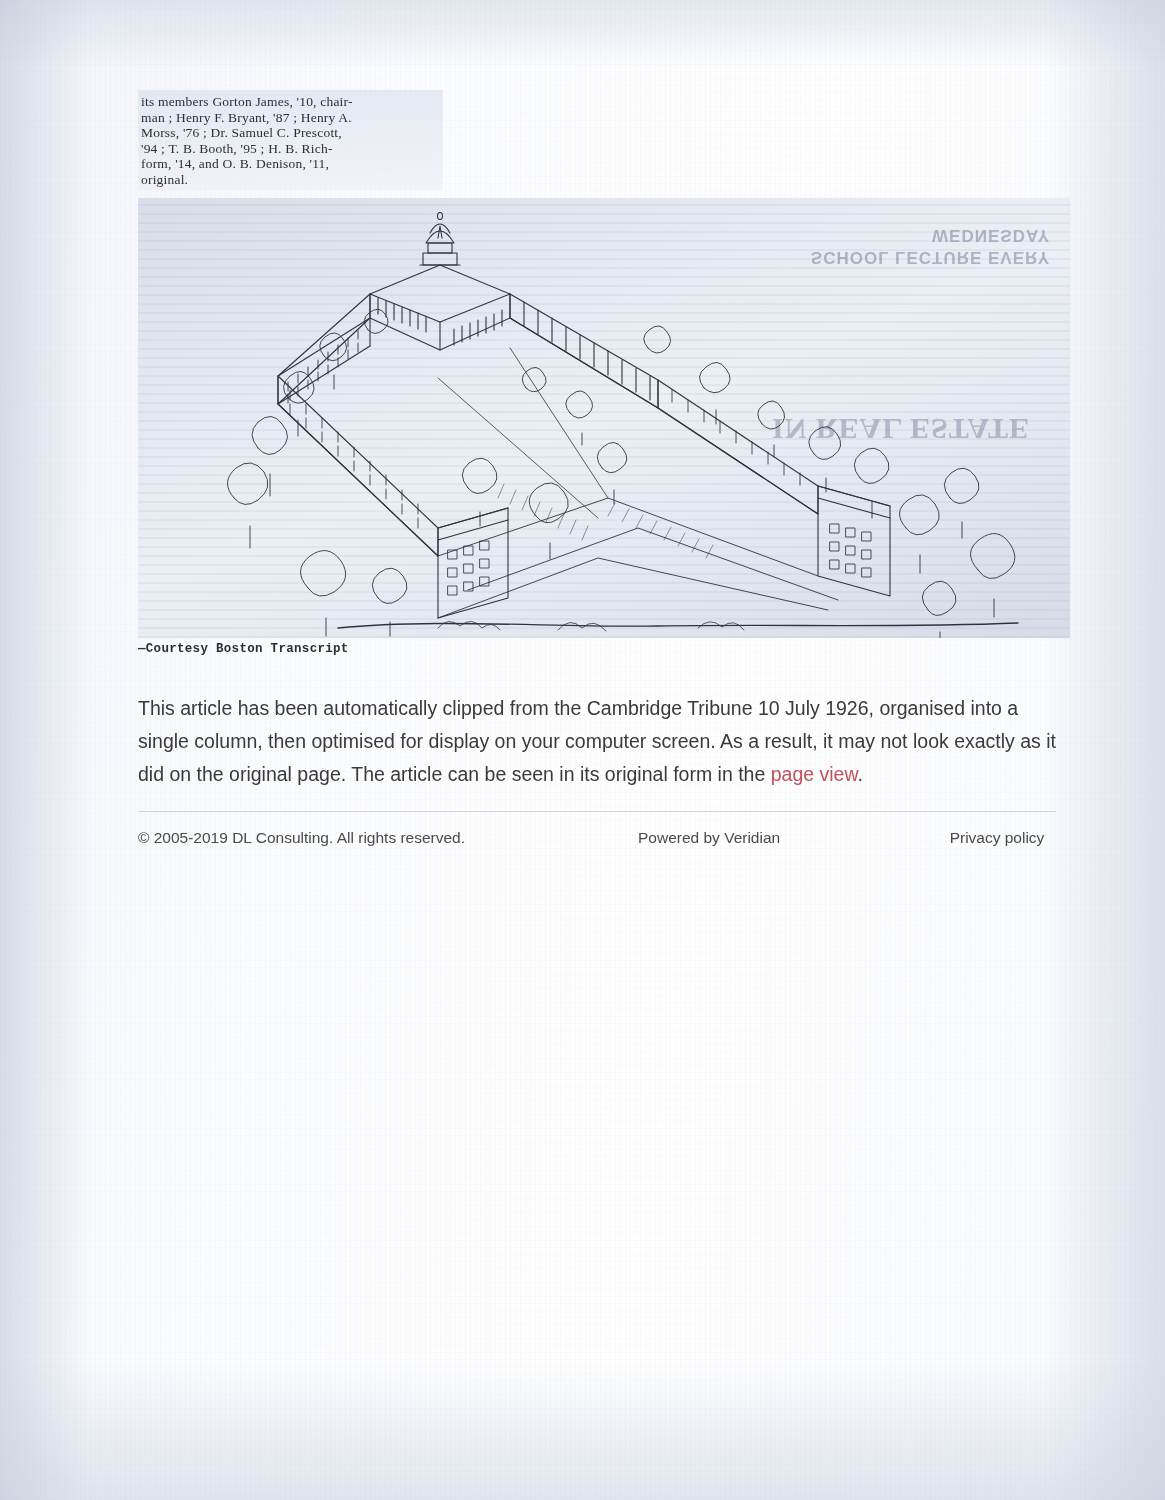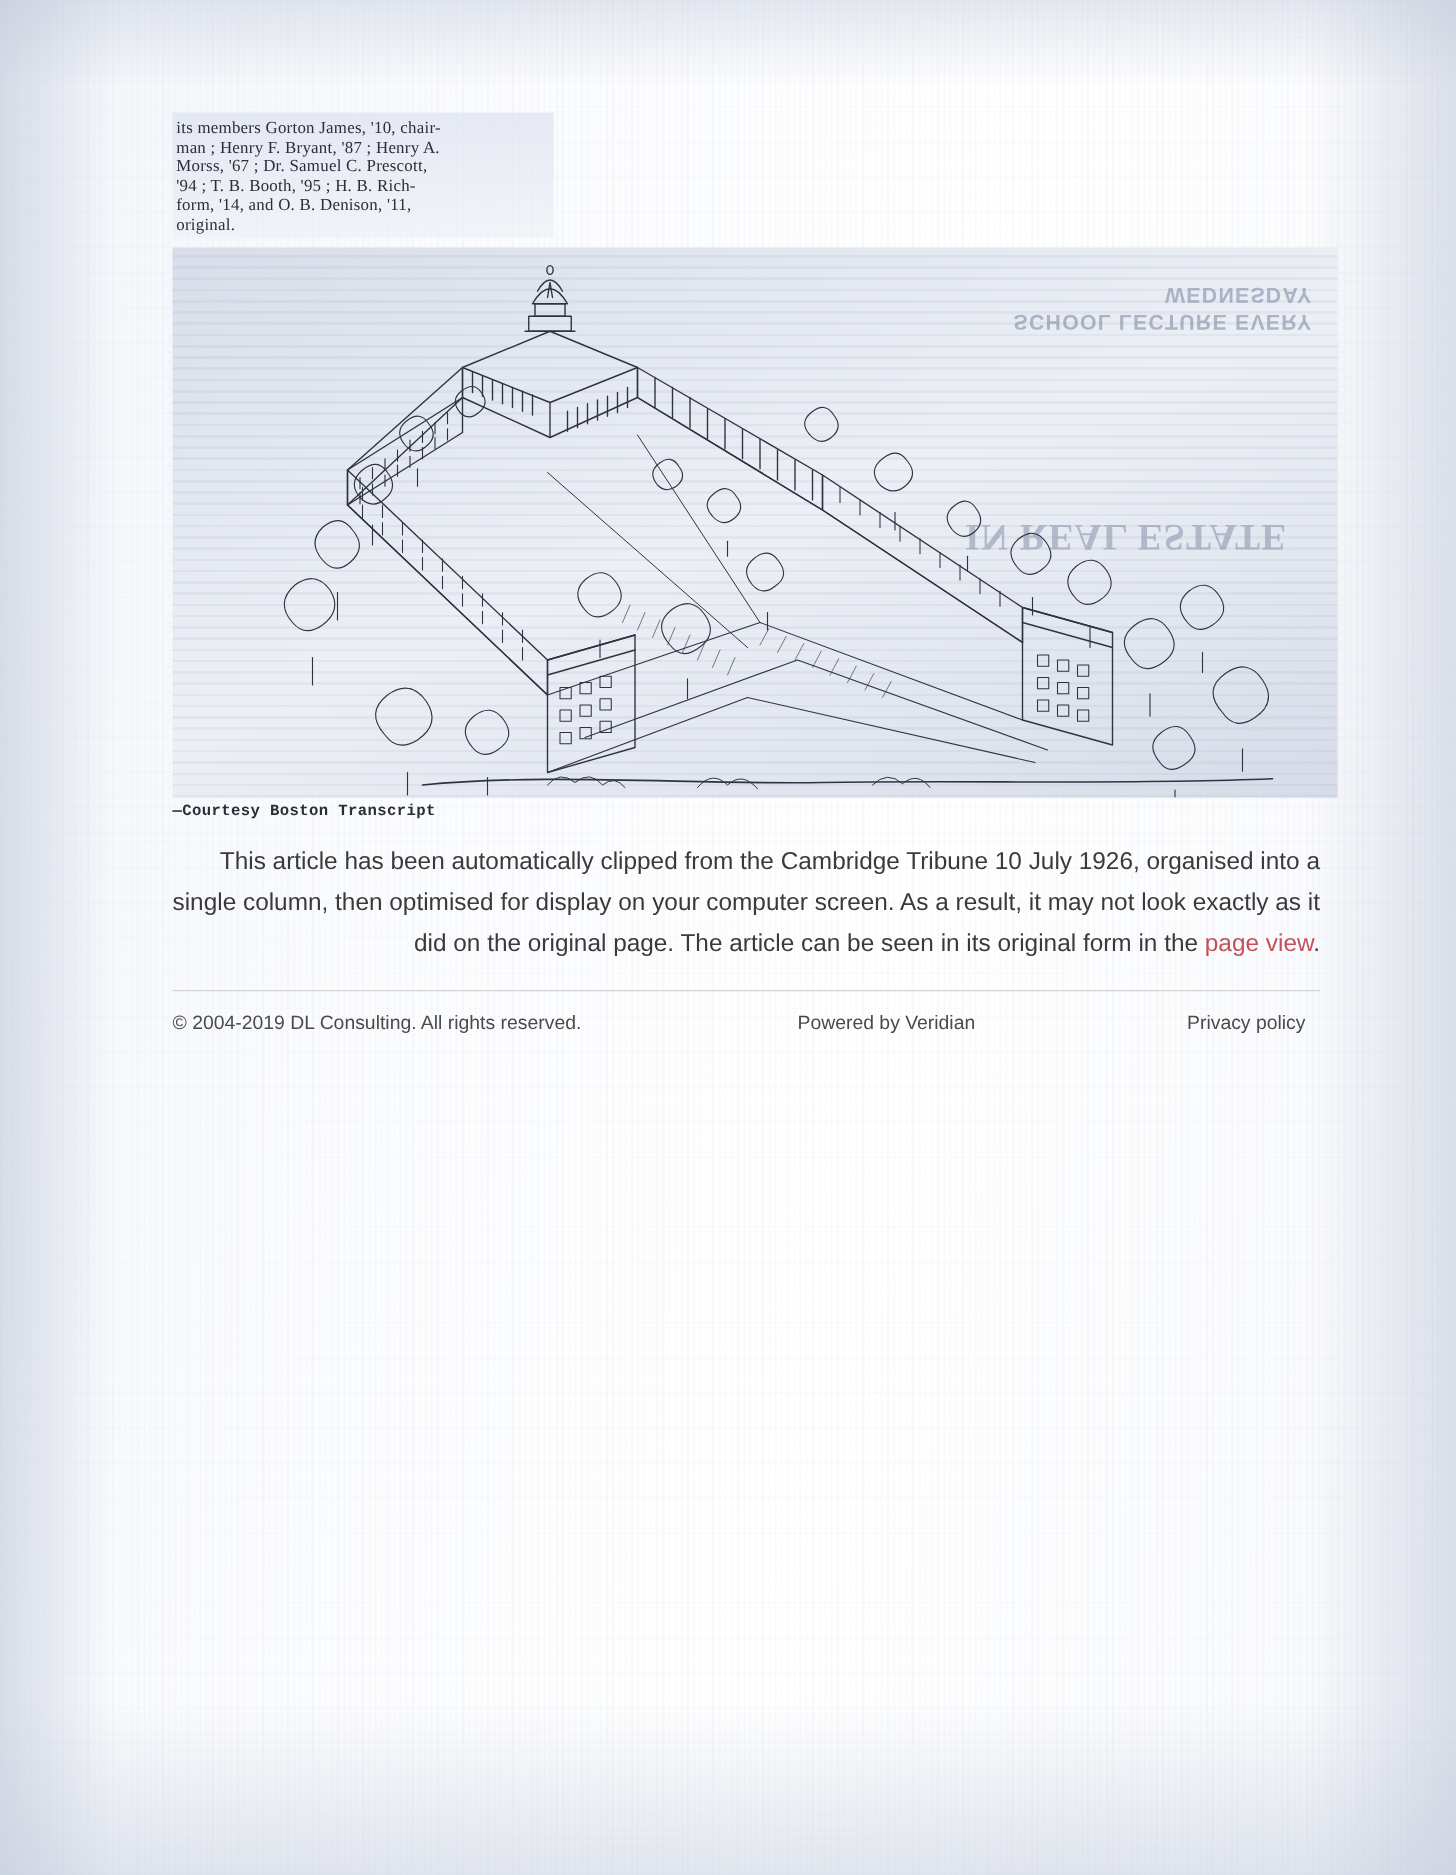--- a/index.html
+++ b/index.html
@@ -130,27 +130,26 @@
     margin-top: 4px;
     font-family: Liberation Mono, monospace;
     font-size: 12.5px;
     font-weight: bold;
     color: #2b2e37;
     letter-spacing: 0.3px;
   }
 
   
   .note {
-    margin-top: 17px;
+    margin-top: 36px;
     width: 918px;
     font-size: 19.5px;
     line-height: 33px;
     color: #3a3a3a;
     font-family: "Liberation Sans", sans-serif;
-    text-align: right;
   }
   .note a {
     color: #c4505a;
     text-decoration: none;
   }
 
   .rule {
     margin-top: 20px;
     width: 918px;
     height: 1px;
@@ -177,21 +176,21 @@
   <div class="edge-shadow-top"></div>
   <div class="edge-shadow-left"></div>
   <div class="edge-shadow-right"></div>
   <div class="edge-shadow-bottom"></div>
 
   <div class="content">
 
     <div class="clip-text">
       <div>its members Gorton James, '10, chair-</div>
       <div>man ; Henry F. Bryant, '87 ; Henry A.</div>
-      <div>Morss, '67 ; Dr. Samuel C. Prescott,</div>
+      <div>Morss, '76 ; Dr. Samuel C. Prescott,</div>
       <div>'94 ; T. B. Booth, '95 ; H. B. Rich-</div>
       <div>form, '14, and O. B. Denison, '11,</div>
       <div>original.</div>
     </div>
 
     <div class="illustration">
       <div class="illo-ghost"></div>
       <div class="illo-ghost-head">SCHOOL LECTURE
 EVERY WEDNESDAY</div>
       <div class="illo-ghost-head2">IN REAL ESTATE</div>
@@ -344,19 +343,19 @@
       </svg>
     </div>
 
     <div class="courtesy">—Courtesy Boston Transcript</div>
 
     <p class="note"><span>This article has been automatically clipped from the Cambridge Tribune 10 July 1926, organised into a single column, then optimised for display on your computer screen. As a result, it may not look exactly as it did on the original page. The article can be seen in its original form in the </span><a href="#">page view</a><span>.</span></p>
 
     <div class="rule"></div>
 
     <div class="footer">
-      <div class="copy">© 2004-2019 DL Consulting. All rights reserved.</div>
+      <div class="copy">© 2005-2019 DL Consulting. All rights reserved.</div>
       <div class="powered">Powered by Veridian</div>
       <div class="privacy">Privacy policy</div>
     </div>
 
   </div>
 </div>
 
 </body></html>

